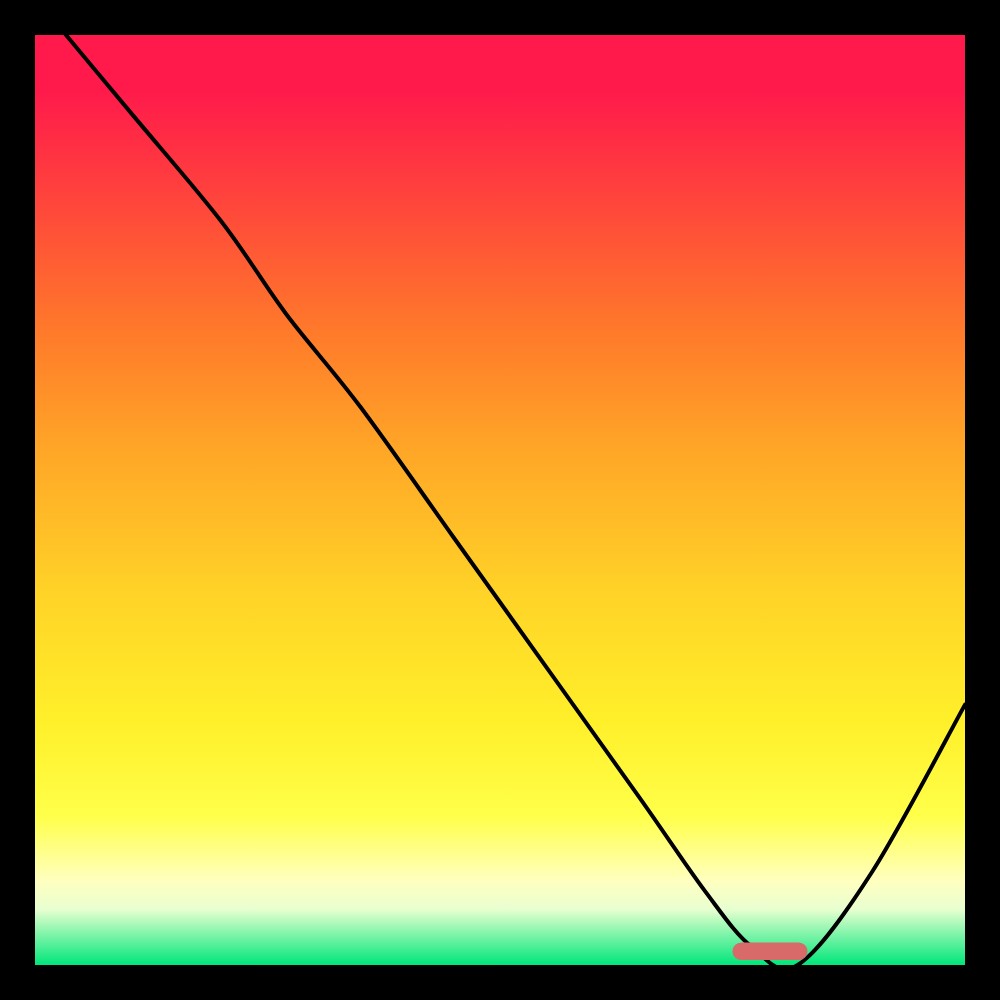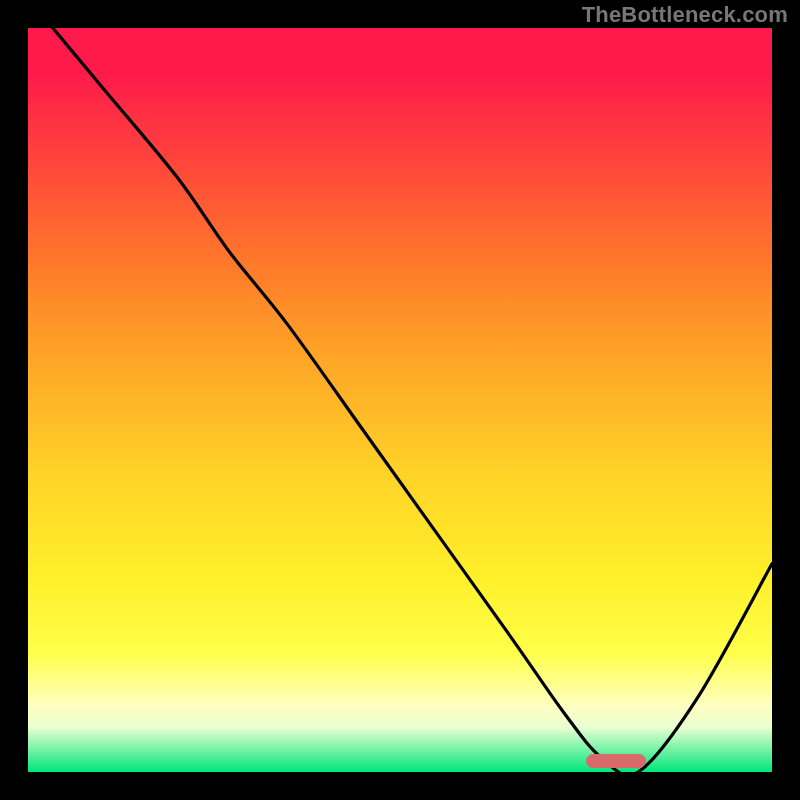--- a/index.html
+++ b/index.html
@@ -64,21 +64,20 @@
     background: #d96a6a;
     border-radius: 7px;
     z-index: 4;
   }
 </style>
 </head>
 <body>
 
 <div class="frame">
 
-  <div class="watermark">TheBottleneck.com</div>
 
   <div class="plot-area">
     <div class="gradient-bg"></div>
 
     <svg class="curve" viewBox="0 0 744 744" preserveAspectRatio="none">
       <path id="curve-path" d="M 0.0 -29.8 C 12.4 -14.9, 49.6 29.8, 74.4 59.5 C 99.2 89.3, 127.7 121.5, 148.8 148.8 C 169.9 176.1, 182.3 198.4, 200.9 223.2 C 219.5 248.0, 238.1 267.8, 260.4 297.6 C 282.7 327.4, 310.0 367.0, 334.8 401.8 C 359.6 436.5, 384.4 471.2, 409.2 505.9 C 434.0 540.6, 462.5 580.3, 483.6 610.1 C 504.7 639.8, 520.8 664.6, 535.7 684.5 C 550.6 704.3, 560.5 719.2, 572.9 729.1 C 585.3 739.0, 594.0 753.9, 610.1 744.0 C 626.2 734.1, 647.3 704.3, 669.6 669.6 C 691.9 634.9, 731.6 558.0, 744.0 535.7" fill="none" stroke="#000" stroke-width="3.2" stroke-linejoin="round" stroke-linecap="round"></path>
     </svg>
 
     <div class="marker" id="opt-marker" style="left: 558px; width: 59.52px; bottom: 4.16px;"></div>
   </div>

